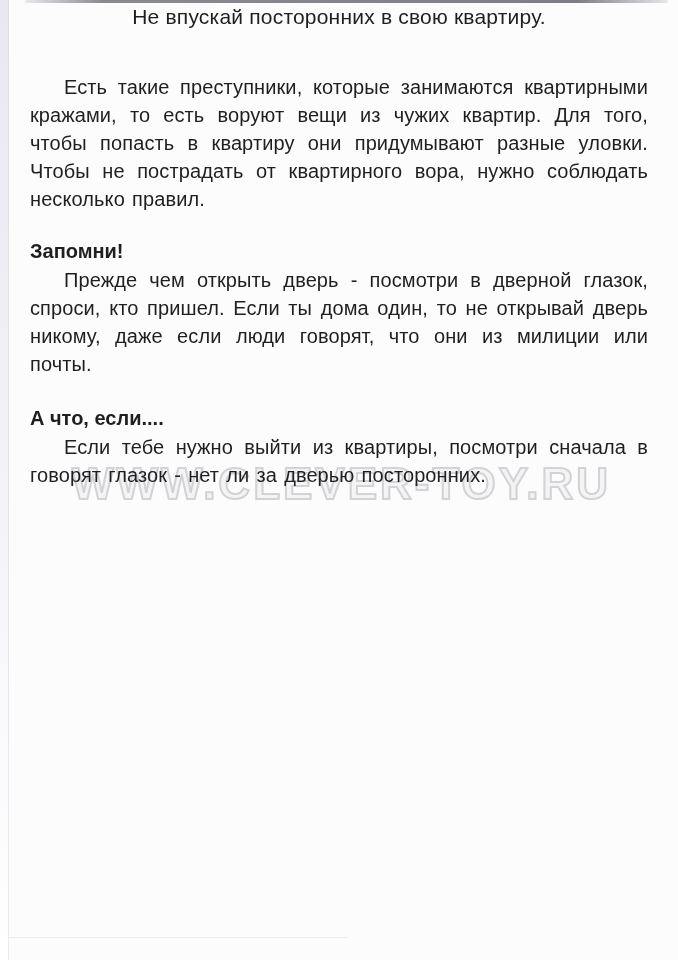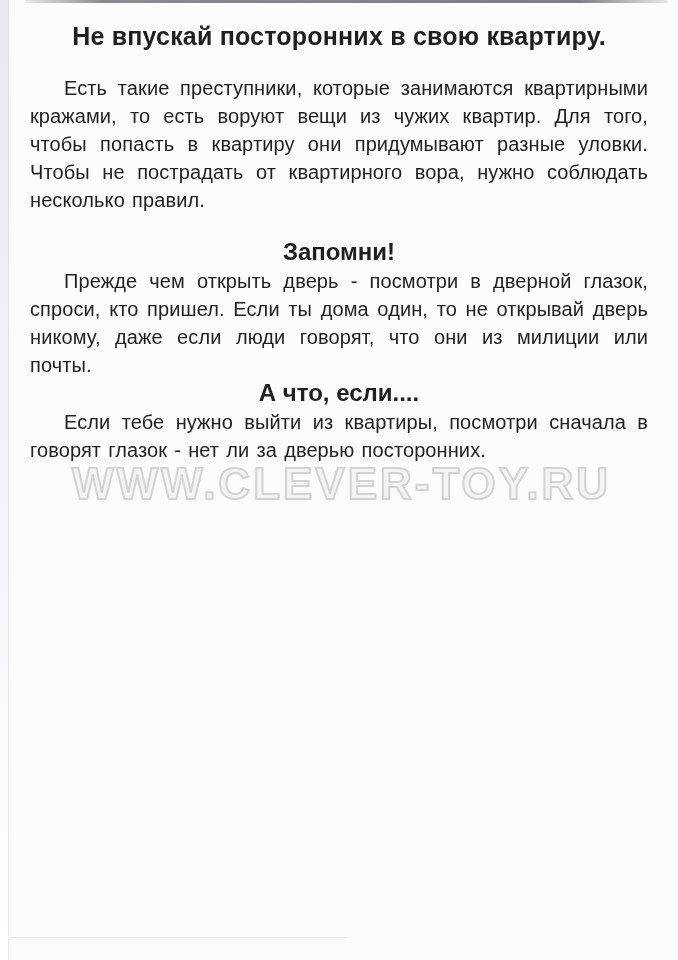--- a/index.html
+++ b/index.html
@@ -63,46 +63,45 @@
     margin: 0 30px 0 30px;
   }
   .supertitle {
     margin-top: 22px;
     text-align: center;
     font-style: italic;
     font-size: 22px;
     line-height: 28px;
   }
   .page-title {
-    margin-top: 20px;
+    margin-top: 1px;
     text-align: center;
-    font-weight: bold;
-    font-size: 25px;
+    font-weight: normal;
+    font-size: 21px;
     line-height: 32px;
     letter-spacing: 0.2px;
   }
   .body-par {
     font-size: 20px;
     line-height: 28px;
     text-align: justify;
     text-indent: 34px;
     letter-spacing: 0.1px;
     word-spacing: 1.5px;
     margin: 0;
   }
-  .intro { margin-top: 22px; }
+  .intro { margin-top: 40px; }
   .sec-heading {
-    text-align: center;
     font-weight: bold;
-    font-size: 24px;
+    font-size: 20px;
     line-height: 28px;
     margin: 0;
   }
   .sec-heading.remember { margin-top: 24px; }
-  .sec-heading.what-if  { }
+  .sec-heading.what-if  { margin-top: 26px; }
   .after-heading { margin-top: 1px; }
 </style>
 </head>
 <body>
 
 <div class="page">
 
   <div class="scan-top-line"></div>
   <div class="scan-left-edge"></div>
   <div class="scan-bottom-line"></div>

